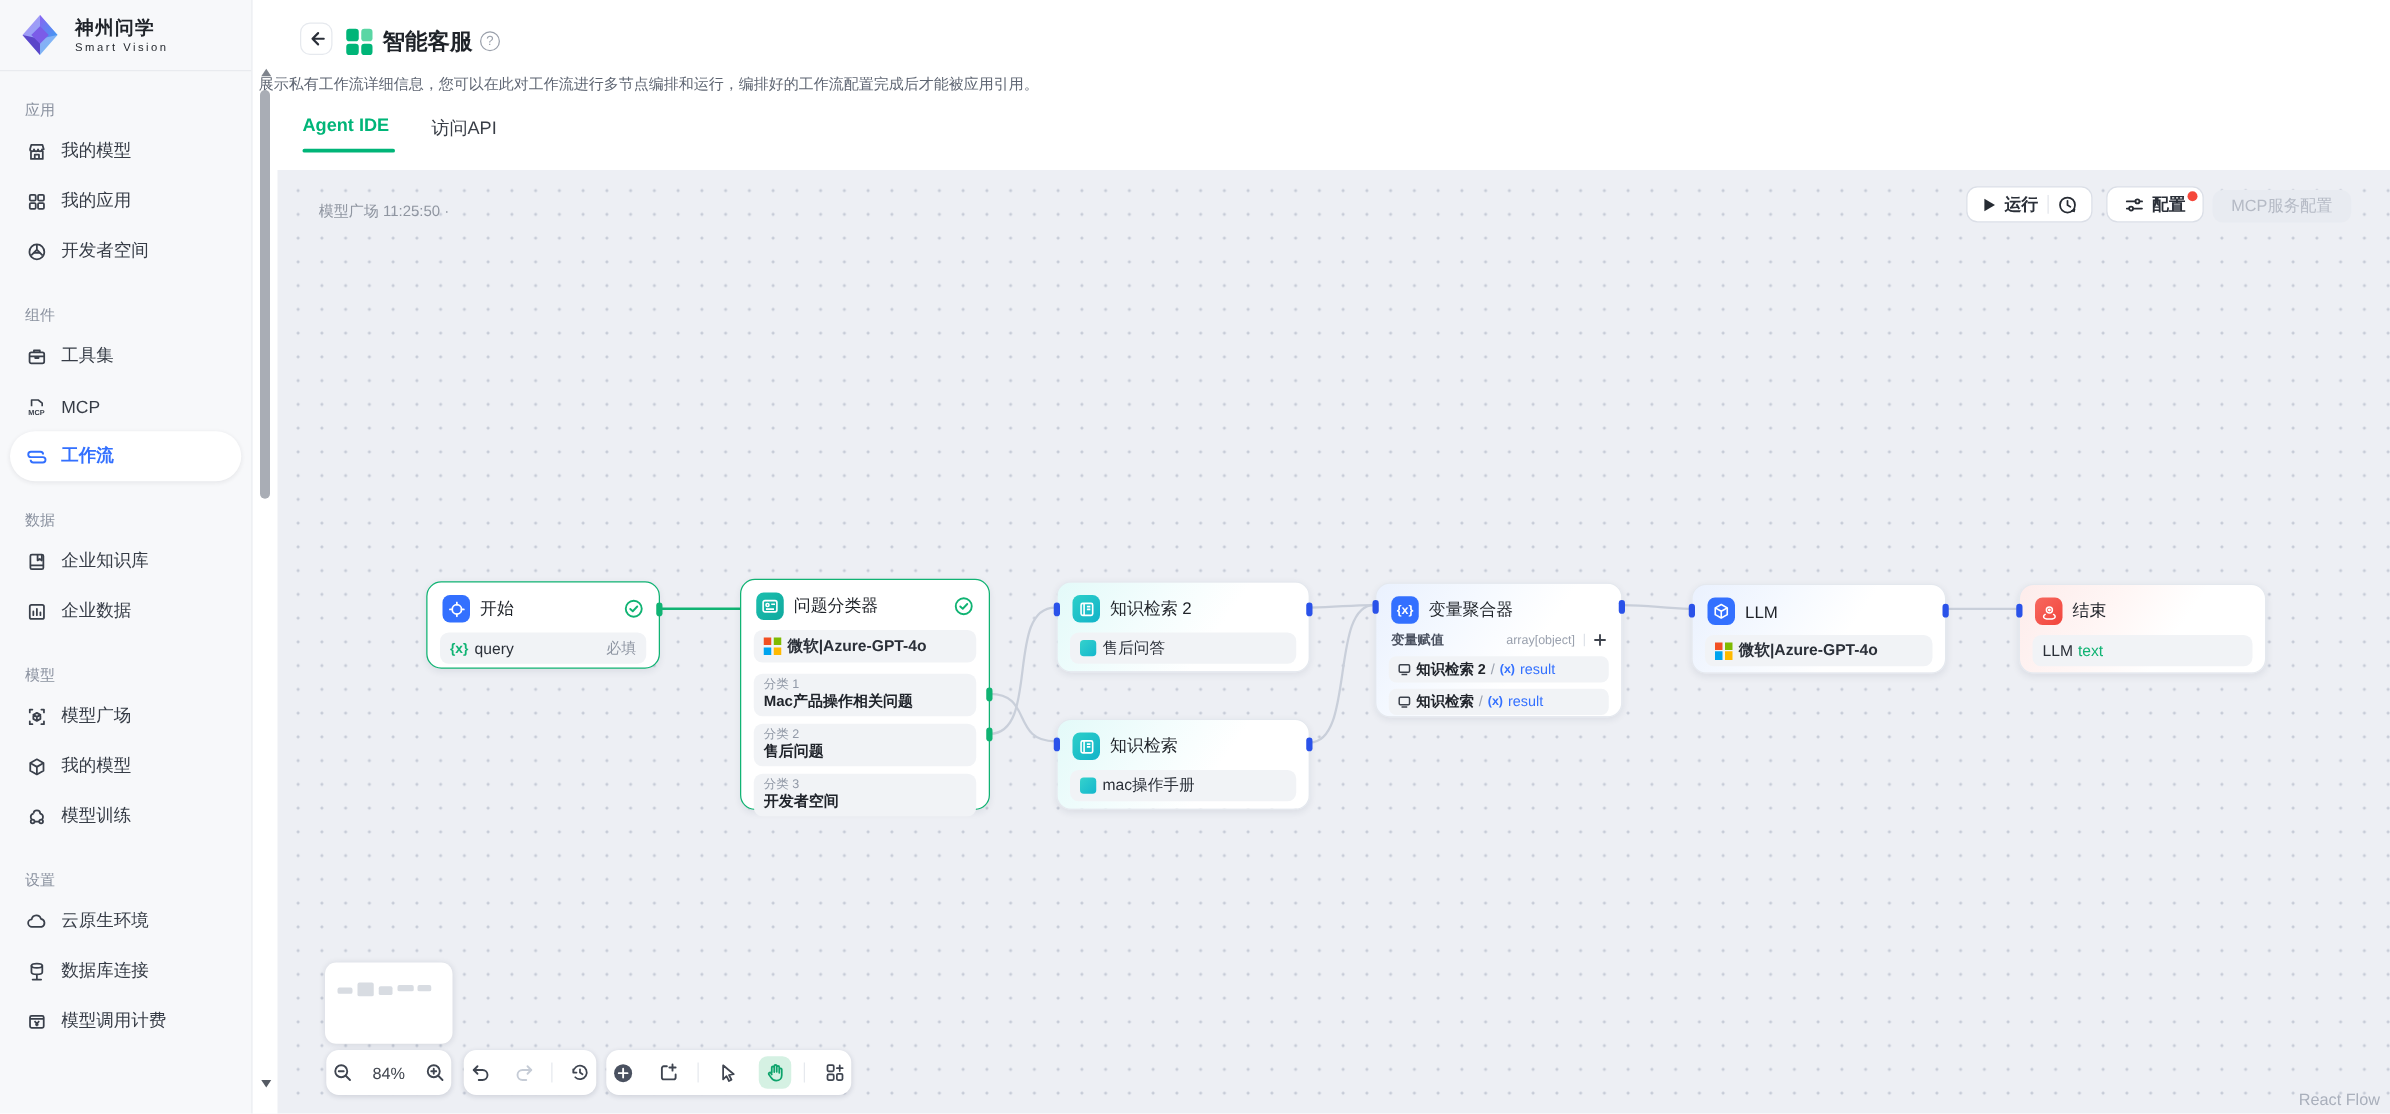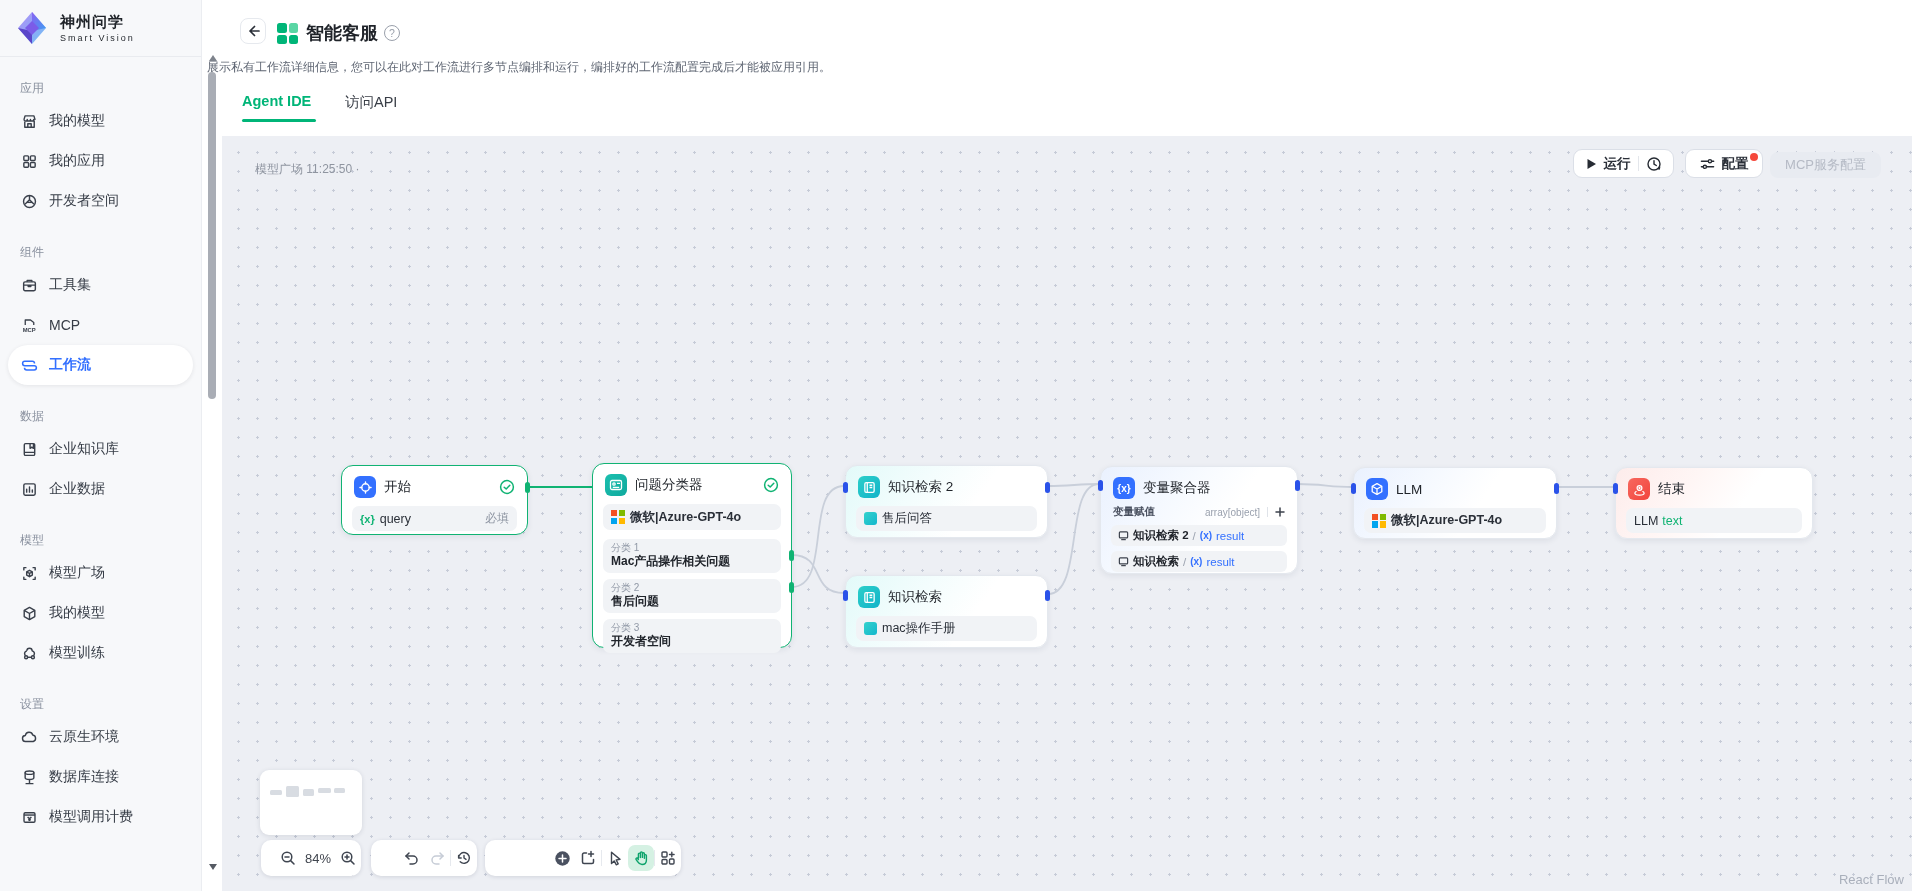--- a/index.html
+++ b/index.html
@@ -86,21 +86,21 @@
 .grad-red{background:linear-gradient(125deg,#fdeceb 0%,#fff6f5 35%,#fff 62%)}
 .handle{position:absolute;width:5px;height:11px;border-radius:2.5px;background:#2a52e9;z-index:4}
 .handle.hl{left:-3px}.handle.hr{right:-3px}.handle.green{background:#10b373}
 .endrow{margin:0 10px 10px;background:#f1f3f6;border-radius:7px;height:25px;display:flex;align-items:center;padding:0 8px;gap:4px;font-size:12.5px}
 .endrow .gsrc{color:#2a2f38}
 .endrow .gvar{color:#10b373}
 
 
 .minimap{position:absolute;left:260px;top:770px;width:102px;height:65px;background:#fff;border-radius:9px;box-shadow:0 1px 5px rgba(25,33,61,.12);z-index:4;cursor:pointer}
 .minimap i{position:absolute;background:#d8dce2;border-radius:1.5px}
-.pill{position:absolute;top:840px;height:36px;background:#fff;border-radius:10px;box-shadow:0 1px 4px rgba(25,33,61,.13);display:flex;align-items:center;justify-content:flex-end;z-index:4}
+.pill{position:absolute;top:840px;height:36px;background:#fff;border-radius:10px;box-shadow:0 1px 4px rgba(25,33,61,.13);display:flex;align-items:center;justify-content:space-between;z-index:4}
 .tool{display:flex;align-items:center;justify-content:center;width:26px;height:26px;border-radius:7px;cursor:pointer;color:#3f4550}
 .tool.dim{color:#c6ccd6}
 .tool.hand-on{background:#d5f1e3;color:#0da36b}
 .zoom-pct{font-size:13px;color:#41464f;min-width:34px;text-align:center}
 .pdiv{width:1px;height:16px;background:#e6e9ee}
 .rf-attrib{position:absolute;right:8px;bottom:4px;font-size:13px;color:#a9afbb;z-index:4;cursor:pointer}
 svg{display:block}
 </style>
 </head>
 <body>

